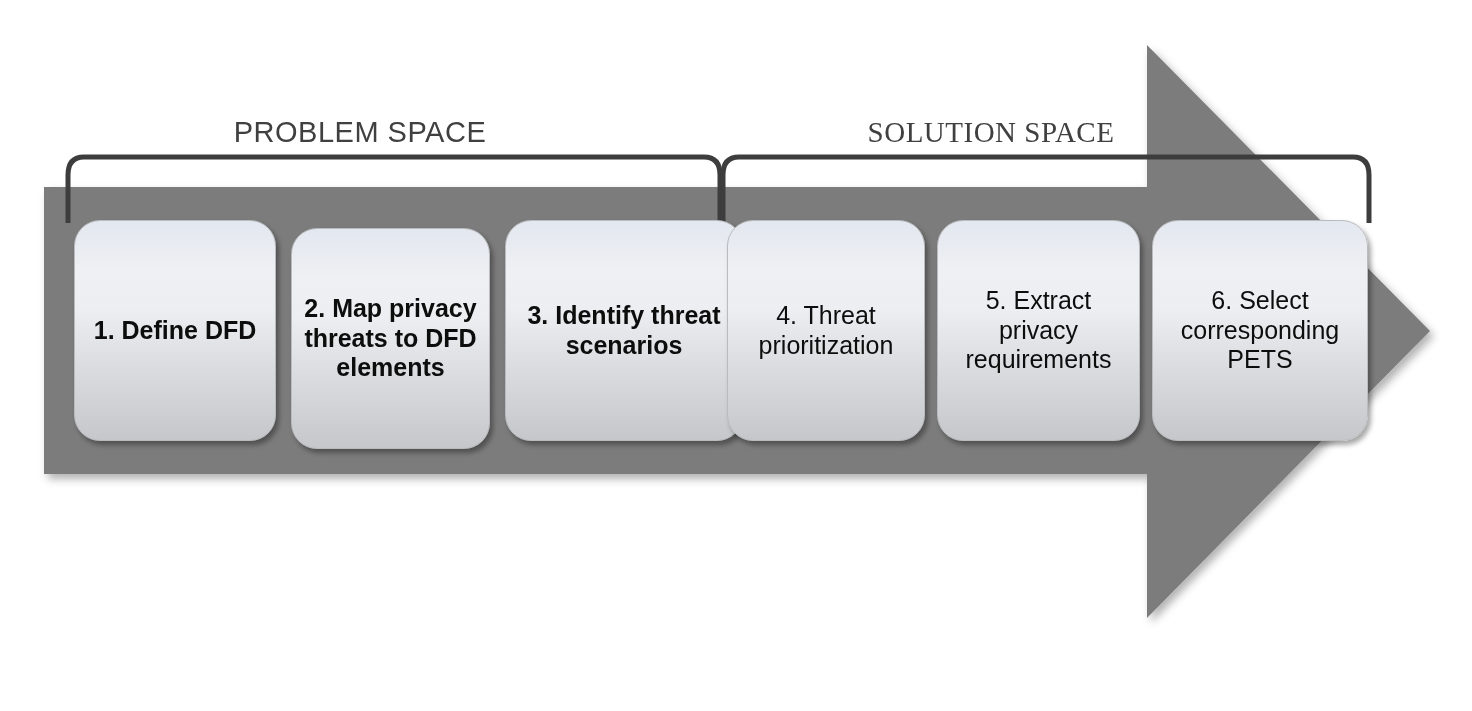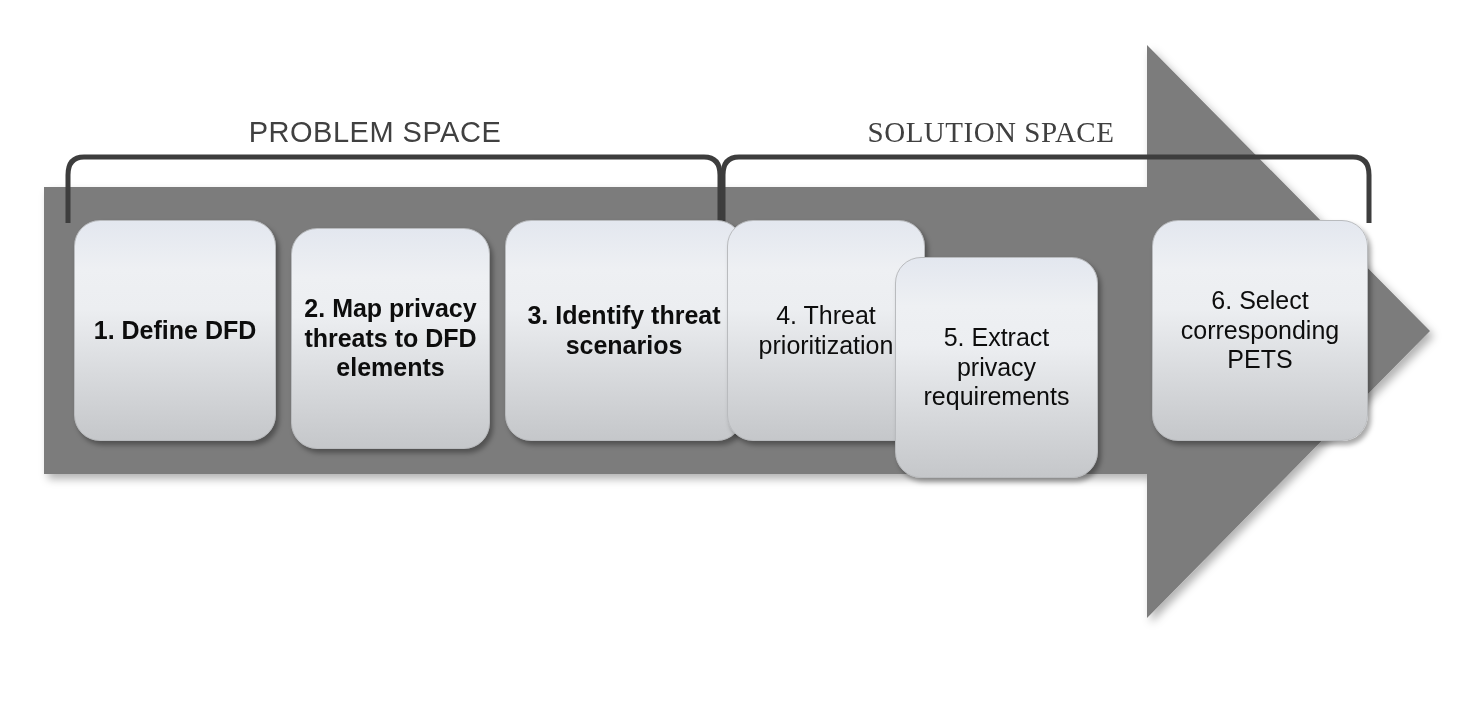--- a/index.html
+++ b/index.html
@@ -38,21 +38,21 @@
   .space-label {
     position: absolute;
     color: #404040;
     font-size: 29px;
     font-weight: 400;
     letter-spacing: 0.5px;
     white-space: nowrap;
     text-align: center;
     font-family: "Liberation Sans", sans-serif;
   }
-  #problem-space-label { left: 180px; top: 116px; width: 390px; }
+  #problem-space-label { left: 165px; top: 116px; width: 390px; }
   #solution-space-label { left: 796px; top: 116px; width: 390px; font-family: Liberation Serif, serif; }
 
   
   .step-box {
     position: absolute;
     top: 220px;
     height: 221px;
     border-radius: 26px;
     background: linear-gradient(to bottom,
         #e3e7ef 0%,
@@ -113,21 +113,21 @@
   </div>
 
   <div class="step-box emphasis" style="left:505px; width:238px;">
     <div class="step-label">3. Identify threat scenarios</div>
   </div>
 
   <div class="step-box plain" style="left:727px; width:198px;">
     <div class="step-label">4. Threat prioritization</div>
   </div>
 
-  <div class="step-box plain" style="left:895px; width:203px;margin-top:37px;">
+  <div class="step-box plain" style="left:937px; width:203px;">
     <div class="step-label">5. Extract privacy requirements</div>
   </div>
 
   <div class="step-box plain" style="left:1152px; width:216px;">
     <div class="step-label">6. Select corresponding PETS</div>
   </div>
 
 </div>
 
 </body></html>

